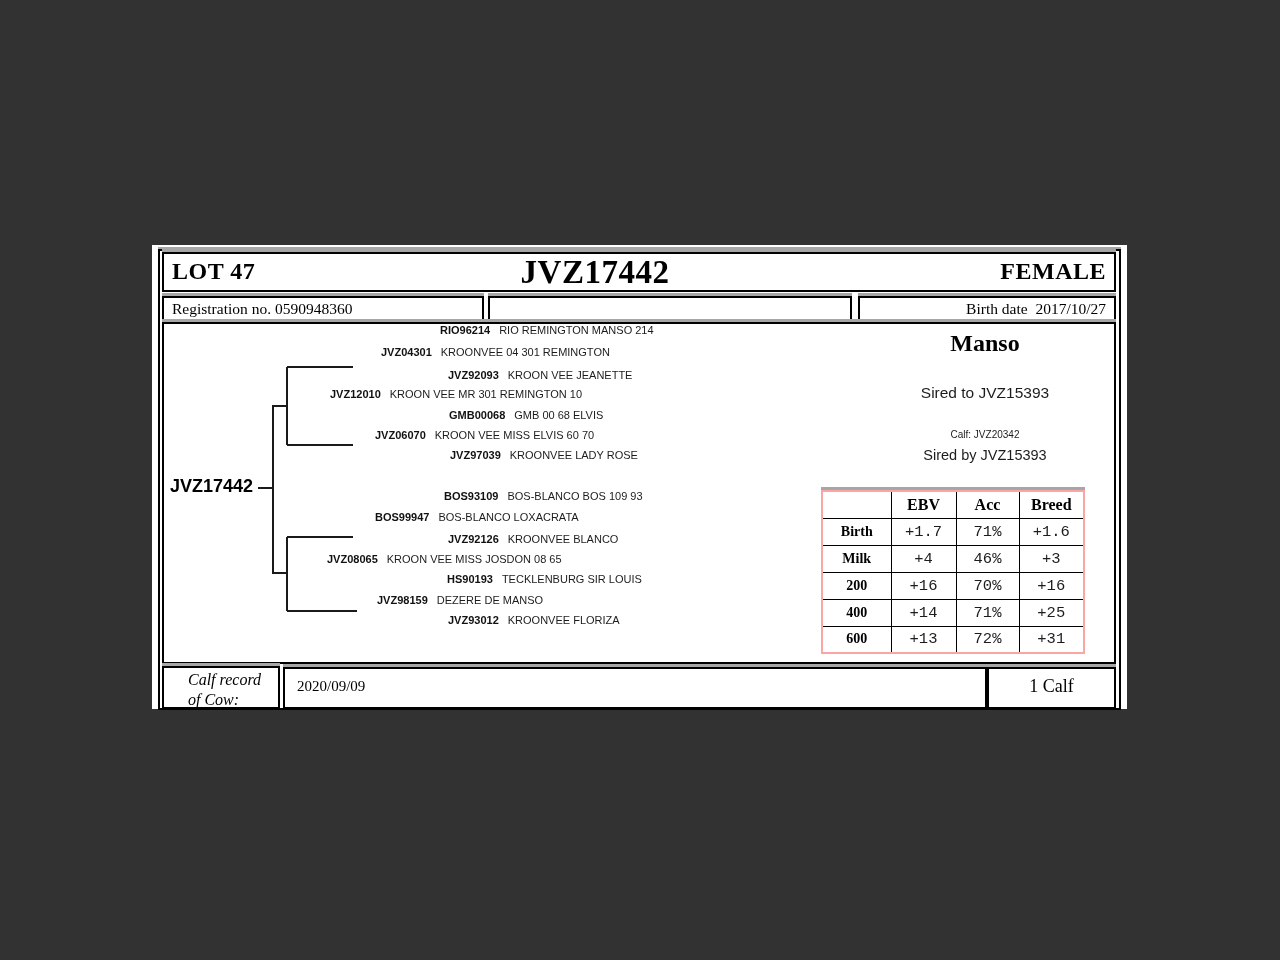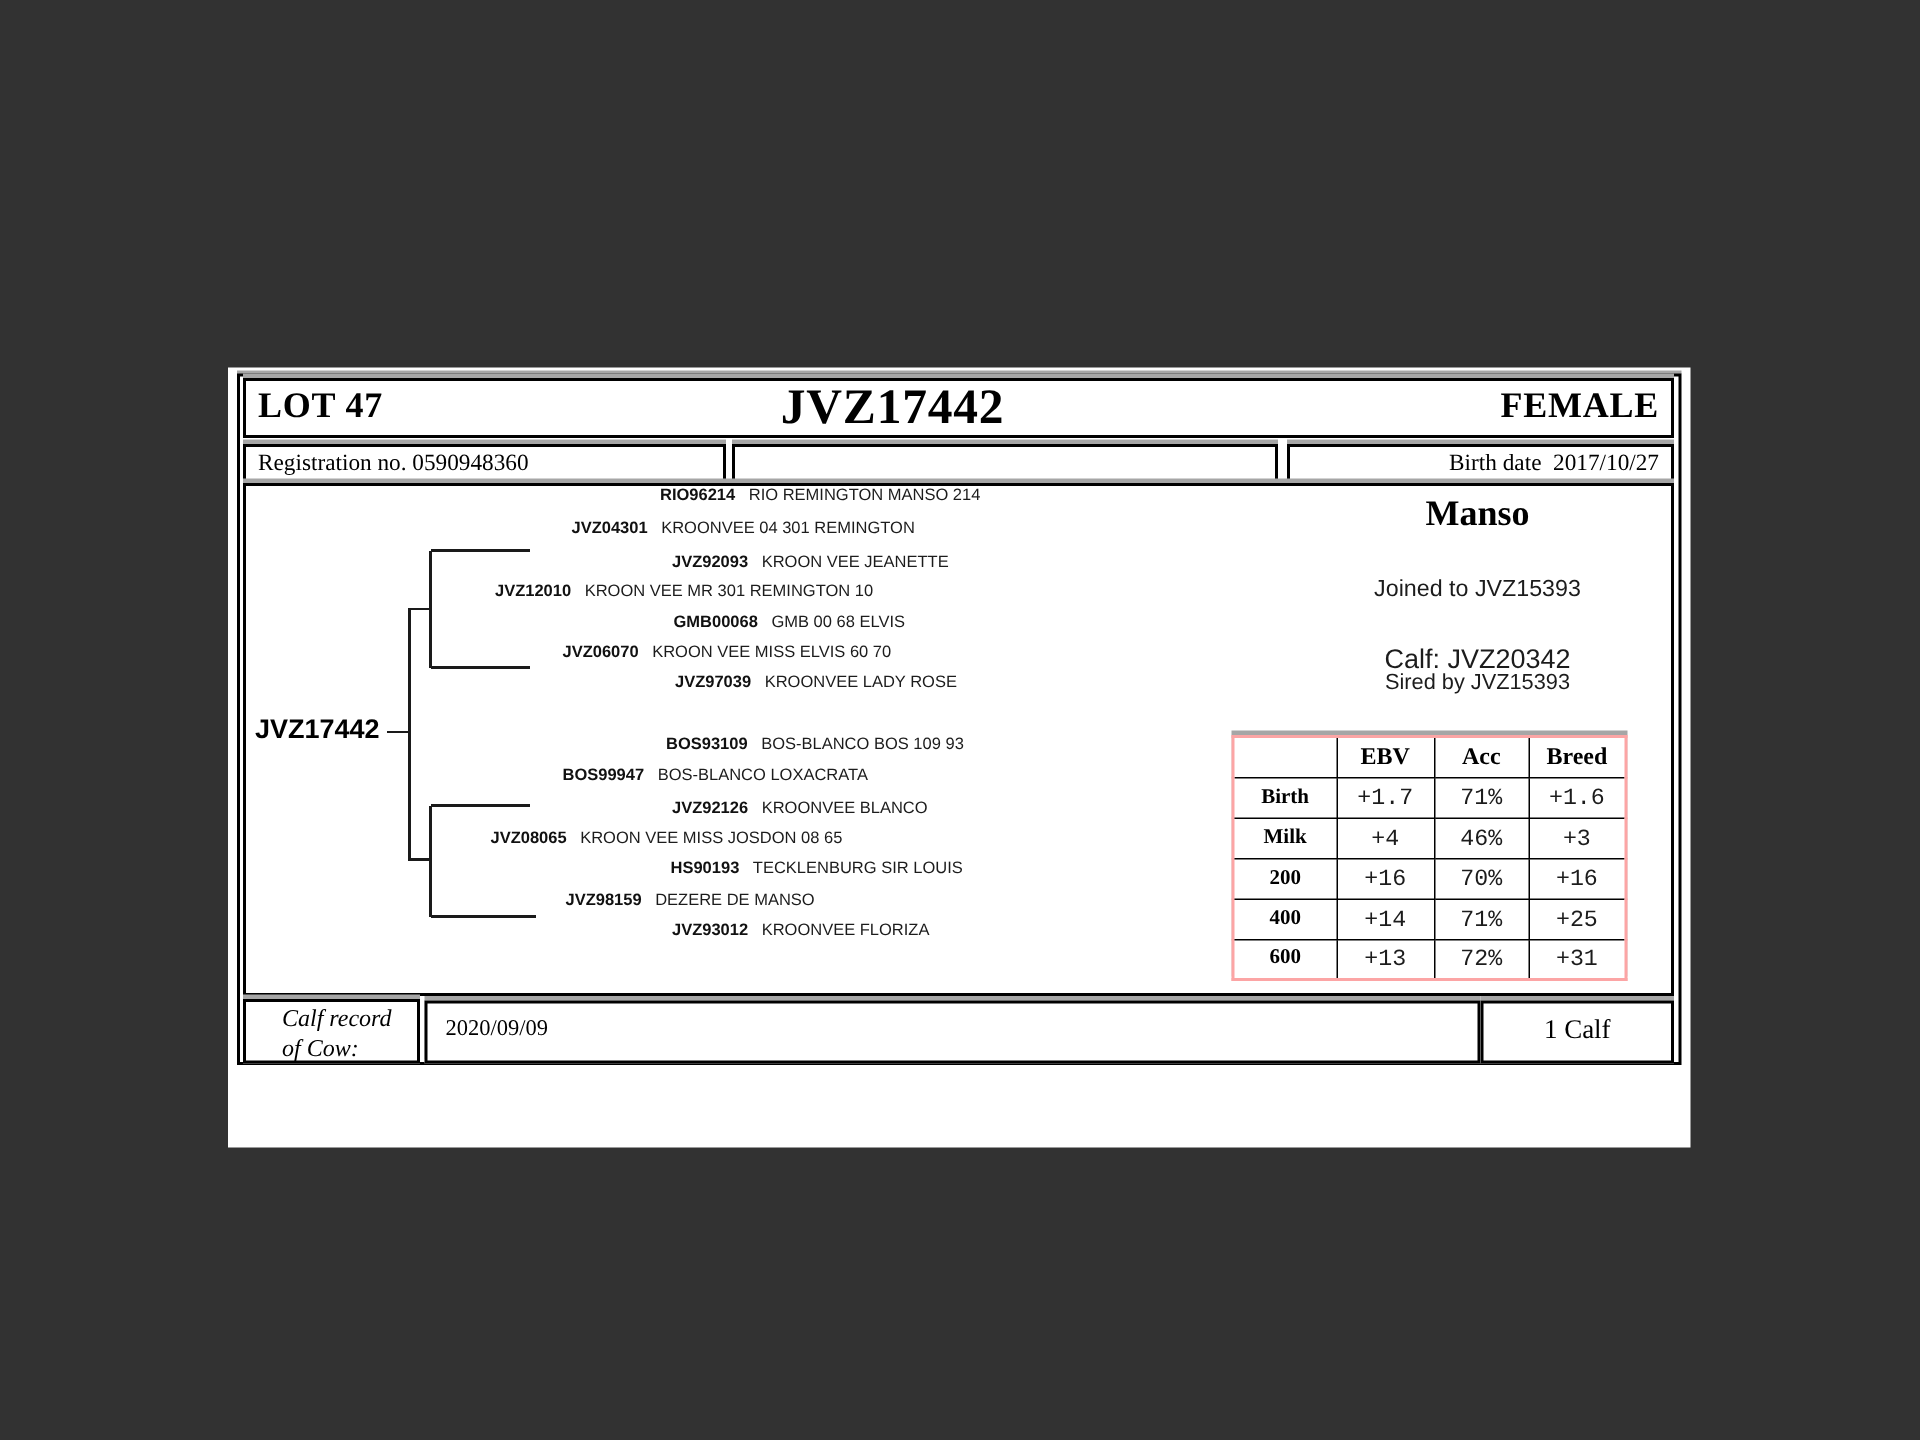--- a/index.html
+++ b/index.html
@@ -2,21 +2,21 @@
 <html><head>
 <meta charset="utf-8">
 <style>
   * { margin:0; padding:0; box-sizing:border-box; }
   html,body { width:1280px; height:960px; overflow:hidden; }
   body { background:#323232; font-family:"Liberation Serif", serif; }
 
   .stage { position:absolute; inset:0; background:#323232; }
 
   .doc {
-    position:absolute; left:152px; top:245px; width:975px; height:520px;
+    position:absolute; left:152px; top:245px; width:975px; height:464px;
     background:#ffffff;
   }
   .frame {
     position:absolute; left:6px; top:4px; width:963px; height:461px;
     border:2px solid #000;
     box-shadow:0 -2px 0 0 #a6a6a6;
   }
   .sbox {
     position:absolute; background:#fff;
     border:2px solid #000;
@@ -60,21 +60,21 @@
     position:absolute; white-space:nowrap;
     font-family:"Liberation Sans", sans-serif;
     font-size:11px; line-height:20px; color:#1c1c1c;
   }
   .prow .pid { font-weight:bold; color:#111; margin-right:9px; }
 
   
   .rp { position:absolute; left:691px; width:260px; text-align:center; white-space:nowrap; }
   .breed   { top:6px;  font-weight:bold; font-size:24px; }
   .joined  { top:60px;  font-family:"Liberation Sans", sans-serif; font-size:15.5px; color:#1c1c1c; }
-  .calfline{ top:105px; font-family:"Liberation Sans", sans-serif; font-size:18px; color:#1c1c1c; }
+  .calfline{ top:105px; font-family:"Liberation Sans", sans-serif; font-size:10px; color:#1c1c1c; }
   .siredline{ top:123px; font-family:"Liberation Sans", sans-serif; font-size:14.5px; color:#1c1c1c; }
 
   
   table.ebv {
     position:absolute; left:657px; top:166px;
     border-collapse:collapse; table-layout:fixed;
     border:2px solid #fca5a5;
     box-shadow:0 -3px 0 0 #a6a6a6;
     background:#fff;
   }
@@ -143,21 +143,21 @@
       <div class="prow" style="left:286px;top:121px"><span class="pid">JVZ97039</span><span>KROONVEE LADY ROSE</span></div>
       <div class="prow" style="left:280px;top:162px"><span class="pid">BOS93109</span><span>BOS-BLANCO BOS 109 93</span></div>
       <div class="prow" style="left:211px;top:183px"><span class="pid">BOS99947</span><span>BOS-BLANCO LOXACRATA</span></div>
       <div class="prow" style="left:284px;top:205px"><span class="pid">JVZ92126</span><span>KROONVEE BLANCO</span></div>
       <div class="prow" style="left:163px;top:225px"><span class="pid">JVZ08065</span><span>KROON VEE MISS JOSDON 08 65</span></div>
       <div class="prow" style="left:283px;top:245px"><span class="pid">HS90193</span><span>TECKLENBURG SIR LOUIS</span></div>
       <div class="prow" style="left:213px;top:266px"><span class="pid">JVZ98159</span><span>DEZERE DE MANSO</span></div>
       <div class="prow" style="left:284px;top:286px"><span class="pid">JVZ93012</span><span>KROONVEE FLORIZA</span></div>
 
       <div class="rp breed">Manso</div>
-      <div class="rp joined">Joined to JVZ15393</div>
+      <div class="rp joined">Sired to JVZ15393</div>
       <div class="rp calfline">Calf: JVZ20342</div>
       <div class="rp siredline">Sired by JVZ15393</div>
 
       <table class="ebv">
         <colgroup>
             <col style="width:69px">
             <col style="width:65px">
             <col style="width:63px">
             <col style="width:65px">
           </colgroup>

